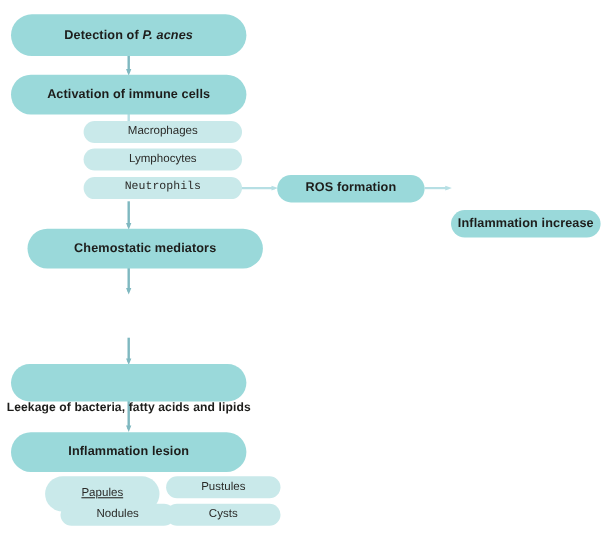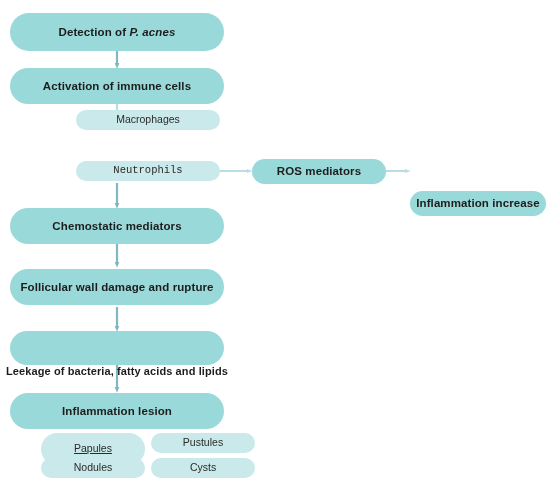--- a/index.html
+++ b/index.html
@@ -102,58 +102,58 @@
   </div>
 
   <div class="node primary" style="left:10px; top:68px; width:214px; height:36px;">
     <span class="node-label">Activation of immune cells</span>
   </div>
 
   <div class="node secondary" style="left:45px; top:110px; width:144px; height:20px;">
     <span class="node-label">Macrophages</span>
   </div>
 
+  <div class="node secondary" style="left:45px; top:135px; width:144px; height:20px;">
+    <span class="node-label">Lymphocytes</span>
+  </div>
 
   <div class="node secondary" style="left:45px; top:161px; width:144px; height:20px;font-family:Liberation Mono, monospace;">
     <span class="node-label">Neutrophils</span>
   </div>
 
   <div class="node primary" style="left:252px; top:159px; width:134px; height:25px;">
-    <span class="node-label">ROS mediators</span>
+    <span class="node-label">ROS formation</span>
   </div>
 
   <div class="node primary" style="left:410px; top:159px; width:136px; height:25px;margin-top:32px;">
     <span class="node-label">Inflammation increase</span>
   </div>
 
-  <div class="node primary" style="left:10px; top:208px; width:214px; height:36px;">
+  <div class="node primary" style="left:25px; top:208px; width:214px; height:36px;">
     <span class="node-label">Chemostatic mediators</span>
   </div>
 
-  <div class="node primary" style="left:10px; top:269px; width:214px; height:36px;">
-    <span class="node-label">Follicular wall damage and rupture</span>
-  </div>
 
   <div class="node primary" style="left:10px; top:331px; width:214px; height:34px;">
     <span class="node-label" style="font-size:11px;margin-top:46px;">Leekage of bacteria, fatty acids and lipids</span>
   </div>
 
   <div class="node primary" style="left:10px; top:393px; width:214px; height:36px;">
     <span class="node-label">Inflammation lesion</span>
   </div>
 
   <div class="node secondary" style="left:10px; top:433px; width:104px; height:32px;text-decoration:underline;">
     <span class="node-label">Papules</span>
   </div>
 
   <div class="node secondary" style="left:120px; top:433px; width:104px; height:20px;">
     <span class="node-label">Pustules</span>
   </div>
 
-  <div class="node secondary" style="left:10px; top:458px; width:104px; height:20px;">
+  <div class="node secondary" style="left:24px; top:458px; width:104px; height:20px;">
     <span class="node-label">Nodules</span>
   </div>
 
   <div class="node secondary" style="left:120px; top:458px; width:104px; height:20px;">
     <span class="node-label">Cysts</span>
   </div>
 
 </div>
 
 </body></html>

